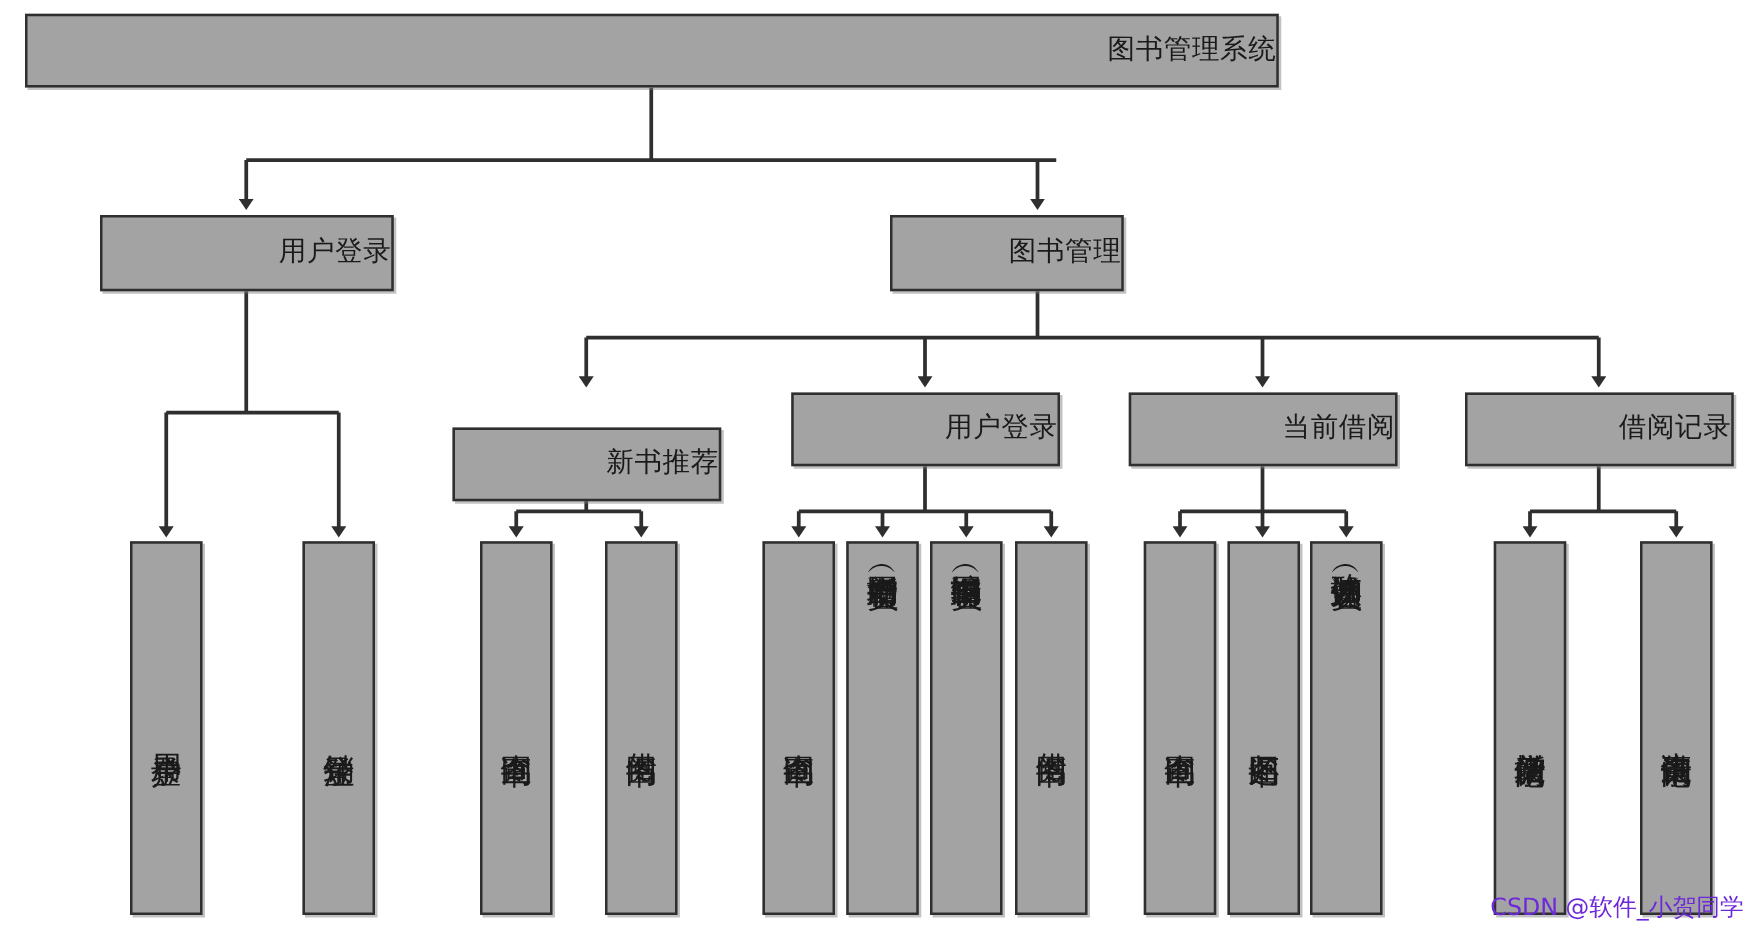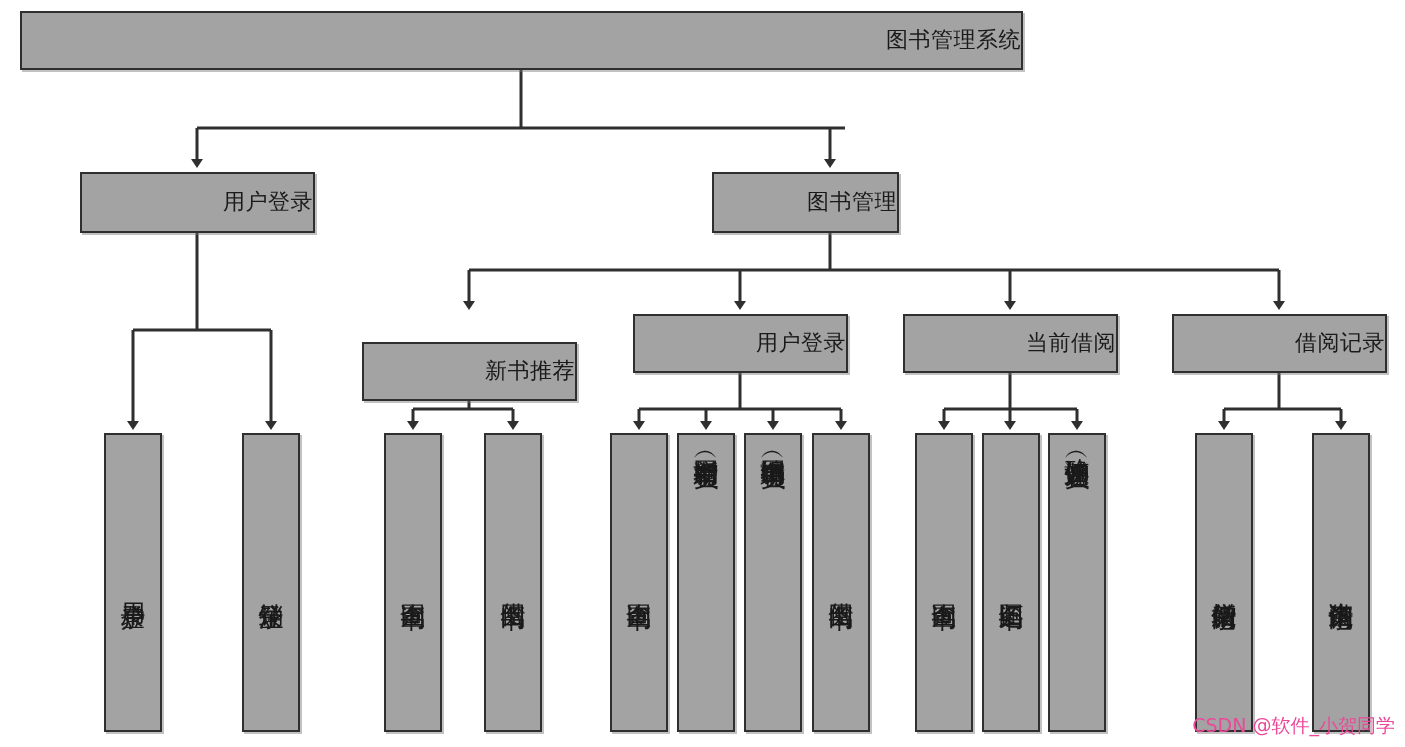--- a/index.html
+++ b/index.html
@@ -60,21 +60,21 @@
   }
   .node.vertical.center .label {
     margin-top: auto;
     margin-bottom: auto;
   }
   #watermark {
     position: absolute;
     right: 10px;
     bottom: 8px;
     font-size: 19px;
-    color: #ec4899;
+    color: #6d28d9;
     z-index: 5;
     white-space: nowrap;
     font-family: "DejaVu Sans", "Liberation Sans", sans-serif;
   }
 </style>
 </head>
 <body>
 
 <div id="canvas">
 

